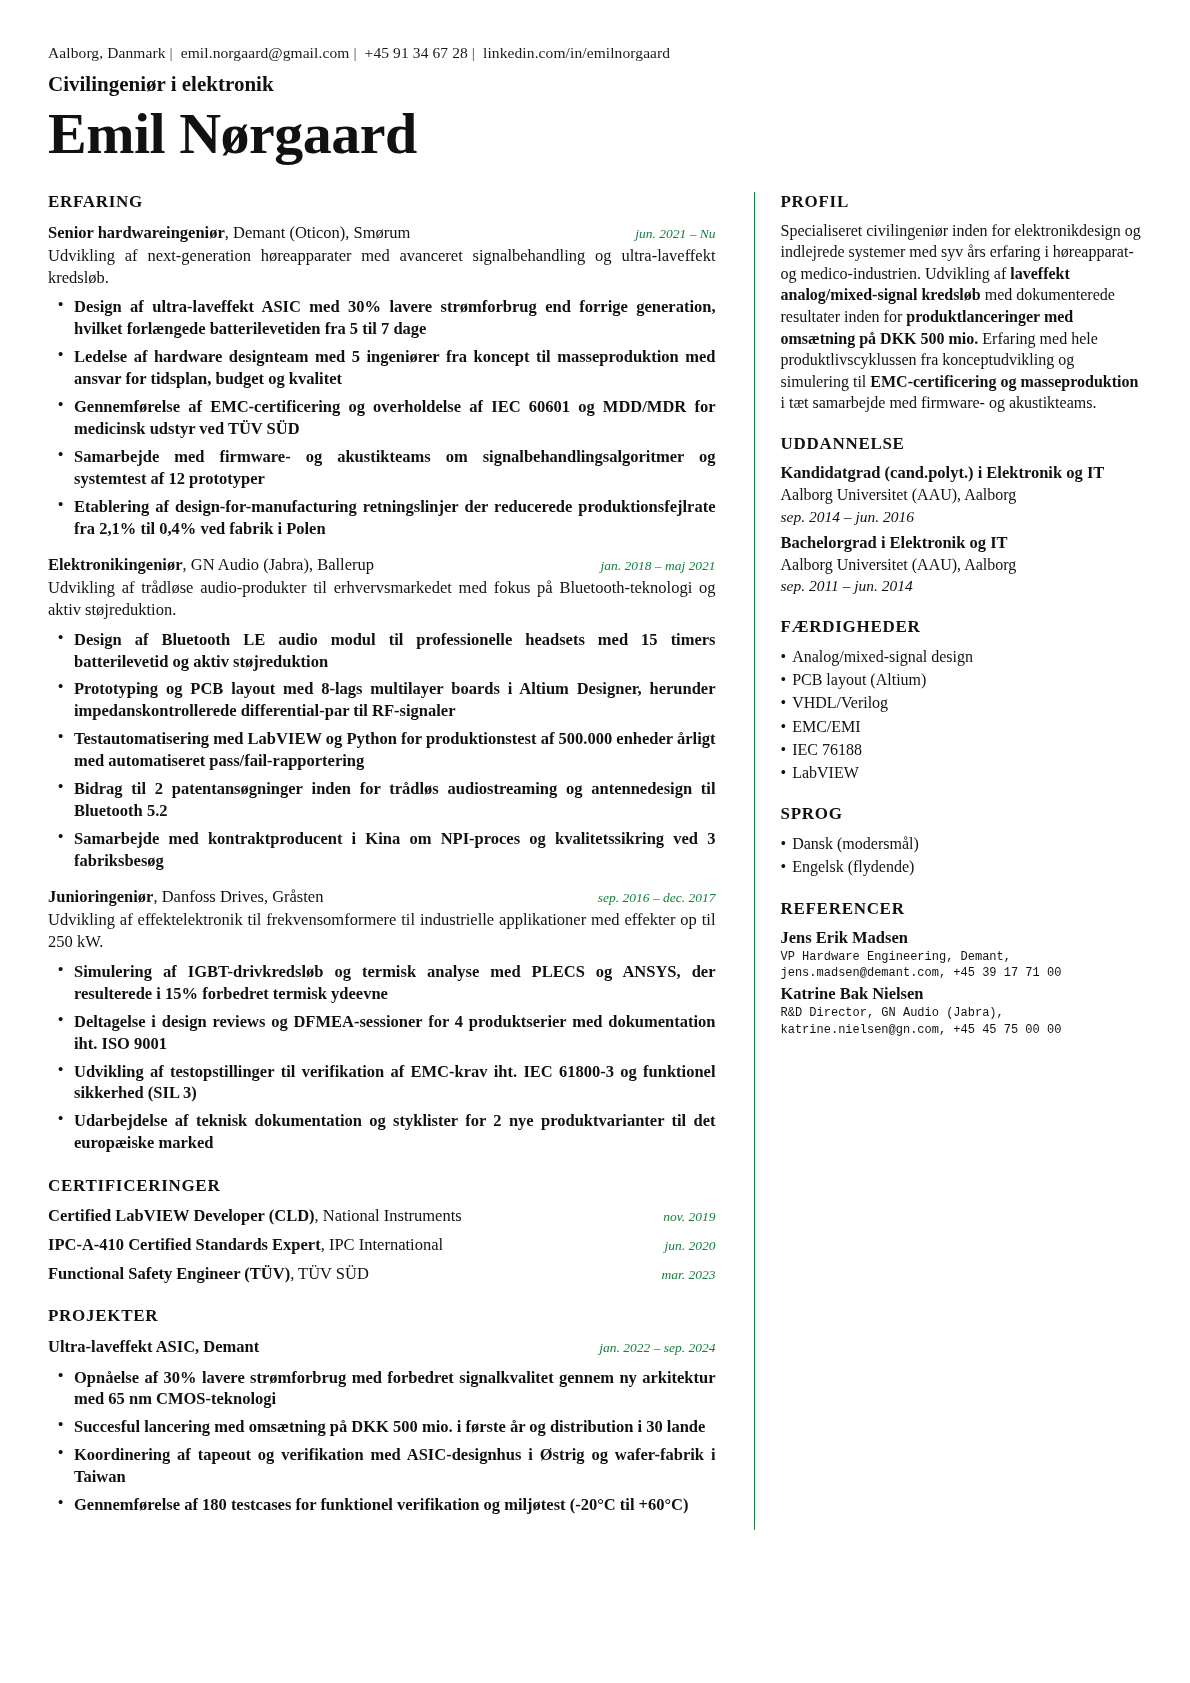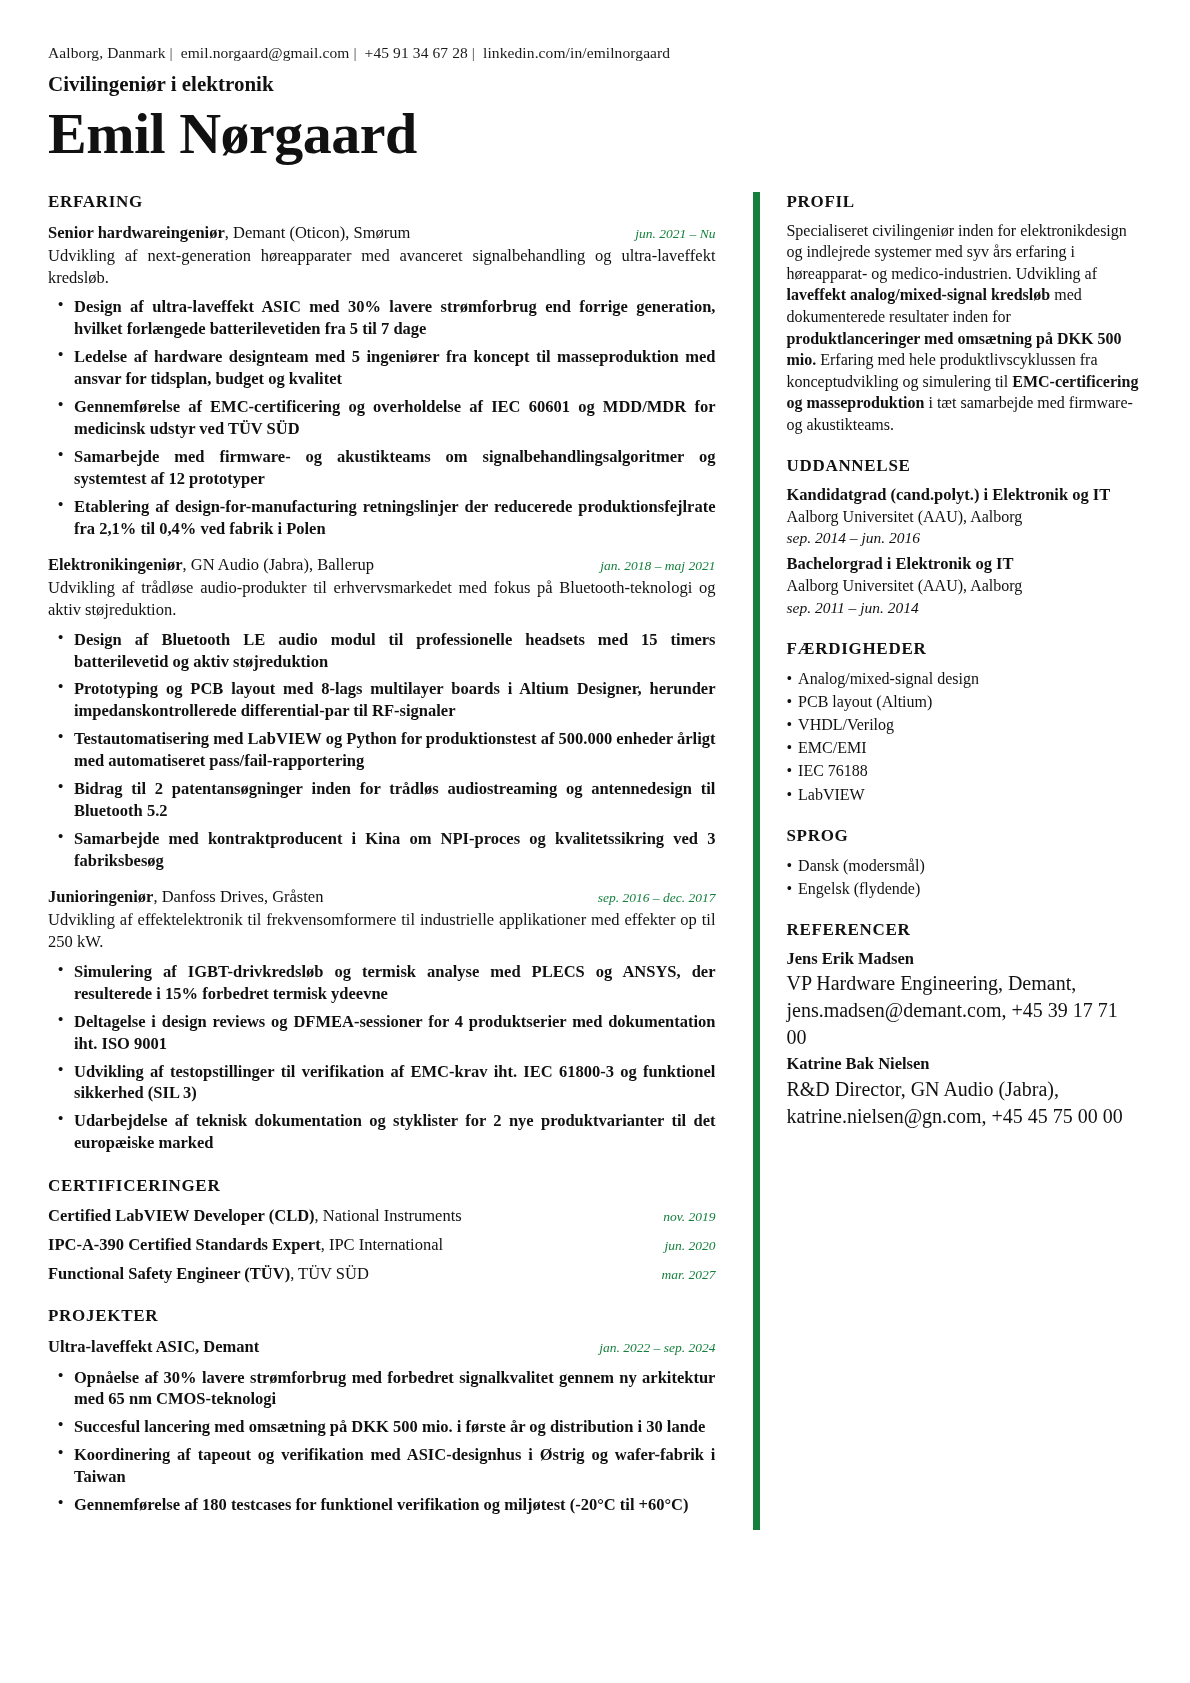--- a/index.html
+++ b/index.html
@@ -46,21 +46,21 @@
     gap: 12px;
     align-items: stretch;
   }
   .col-main {
     width: 700px;
     padding-right: 26px;
   }
   .col-side {
     width: 392px;
     padding-left: 26px;
-    border-left: 7px solid #15803d;
+    border-left: 1px solid #15803d;
   }
   .section-title {
     font-size: 17px;
     font-weight: bold;
     letter-spacing: 0.7px;
     margin: 0 0 10px 0;
   }
   .section + .section { margin-top: 22px; }
   .entry { margin-bottom: 14px; }
   .entry-head {
@@ -148,22 +148,23 @@
     content: "\2022";
     margin-right: 6px;
   }
   .ref-block { margin-bottom: 2px; }
   .ref-name {
     font-size: 16.5px;
     font-weight: bold;
     line-height: 1.35;
   }
   .ref-detail {
-    font-size: 20px;
-    line-height: 1.35;
+    font-size: 12px;
+    line-height: 1.35;
+    font-family: Liberation Mono, monospace;
   }
   .section-side + .section-side { margin-top: 20px; }
   .section-title-side {
     font-size: 17px;
     font-weight: bold;
     letter-spacing: 0.7px;
     margin: 0 0 8px 0;
   }
 </style>
 </head>
@@ -233,26 +234,26 @@
       </div>
 
       <div class="section">
         <div class="section-title">CERTIFICERINGER</div>
         <div id="certification-rows">
             <div class="cert-row">
               <div><b>Certified LabVIEW Developer (CLD)</b>, National Instruments</div>
               <div class="entry-date">nov. 2019</div>
             </div>
             <div class="cert-row">
-              <div><b>IPC-A-390 Certified Standards Expert</b>, IPC International</div>
+              <div><b>IPC-A-410 Certified Standards Expert</b>, IPC International</div>
               <div class="entry-date">jun. 2020</div>
             </div>
             <div class="cert-row">
               <div><b>Functional Safety Engineer (TÜV)</b>, TÜV SÜD</div>
-              <div class="entry-date">mar. 2027</div>
+              <div class="entry-date">mar. 2023</div>
             </div>
           </div>
       </div>
 
       <div class="section">
         <div class="section-title">PROJEKTER</div>
         <div id="project-entries">
             <div class="entry">
               <div class="entry-head">
                 <div class="entry-title"><b>Ultra-laveffekt ASIC, Demant</b></div>

